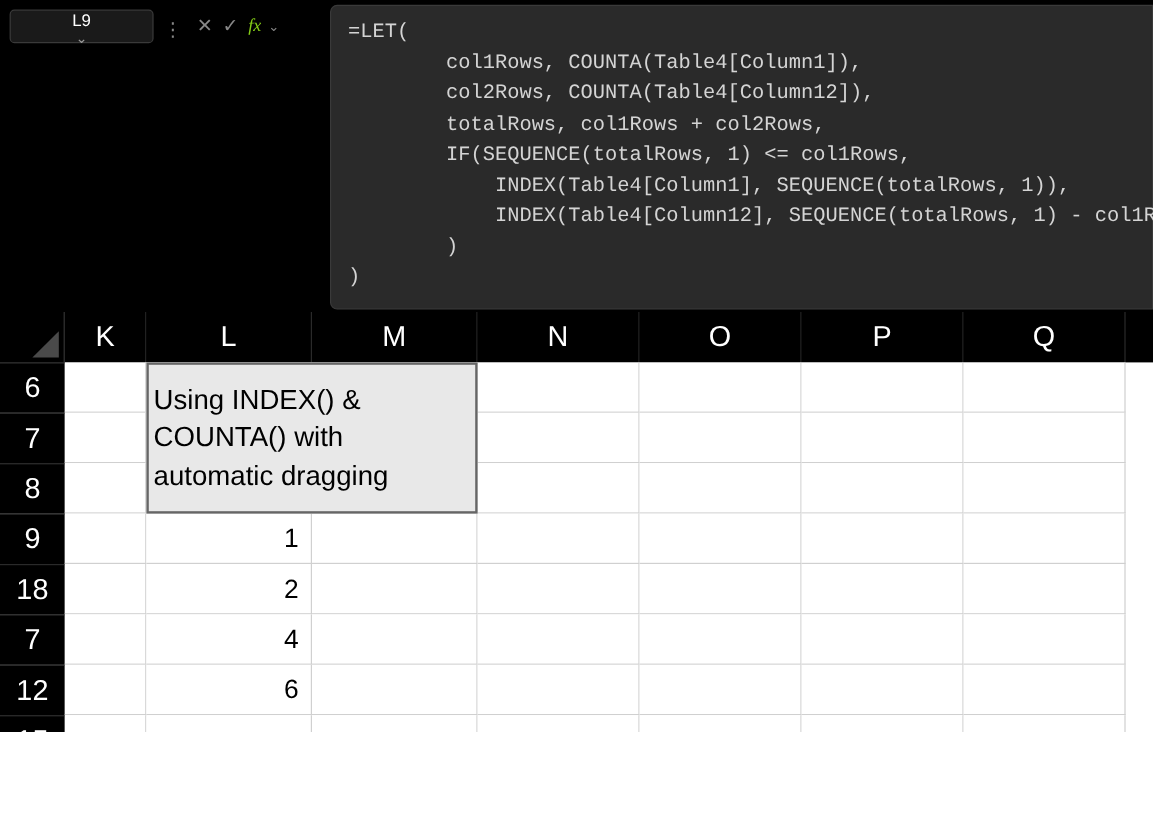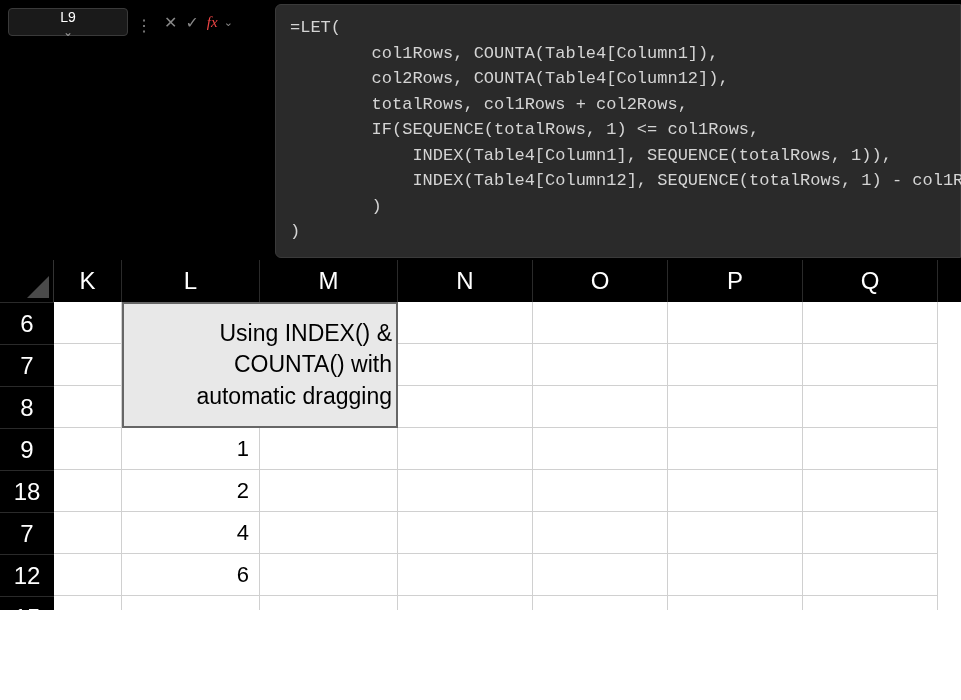--- a/index.html
+++ b/index.html
@@ -74,21 +74,21 @@
     }
     
     .fb-icon.x {
       font-style: normal;
     }
     .fb-icon.check {
       font-style: normal;
     }
     
     .fx-label {
-      color: #ef4444;
+      color: #84cc16;
       font-style: italic;
       font-size: 15px;
       font-family: 'Segoe UI', serif;
     }
     
     .fx-chevron {
       color: #888;
       font-size: 11px;
       margin-left: -2px;
     }
@@ -205,21 +205,21 @@
       position: absolute;
       top: 0;
       left: 122px;
       width: 276px;
       height: 126px;
       background: #e8e8e8;
       border: 2px solid #666;
       display: flex;
       align-items: center;
       justify-content: center;
-      text-align: right;
+      text-align: left;
       font-size: 23px;
       color: #000;
       padding: 4px;
       line-height: 1.35;
     }
     
     .row-15 .cell {
       border-bottom: none;
     }
     

